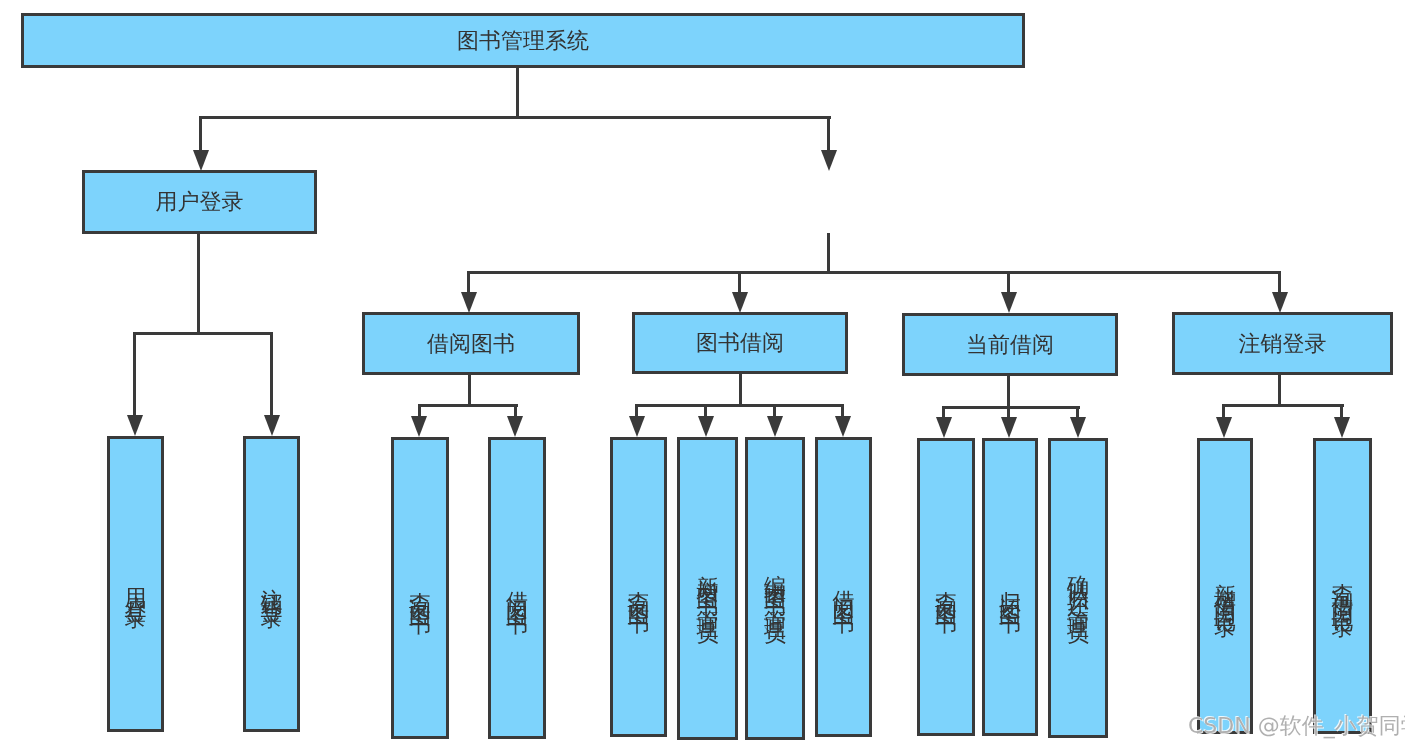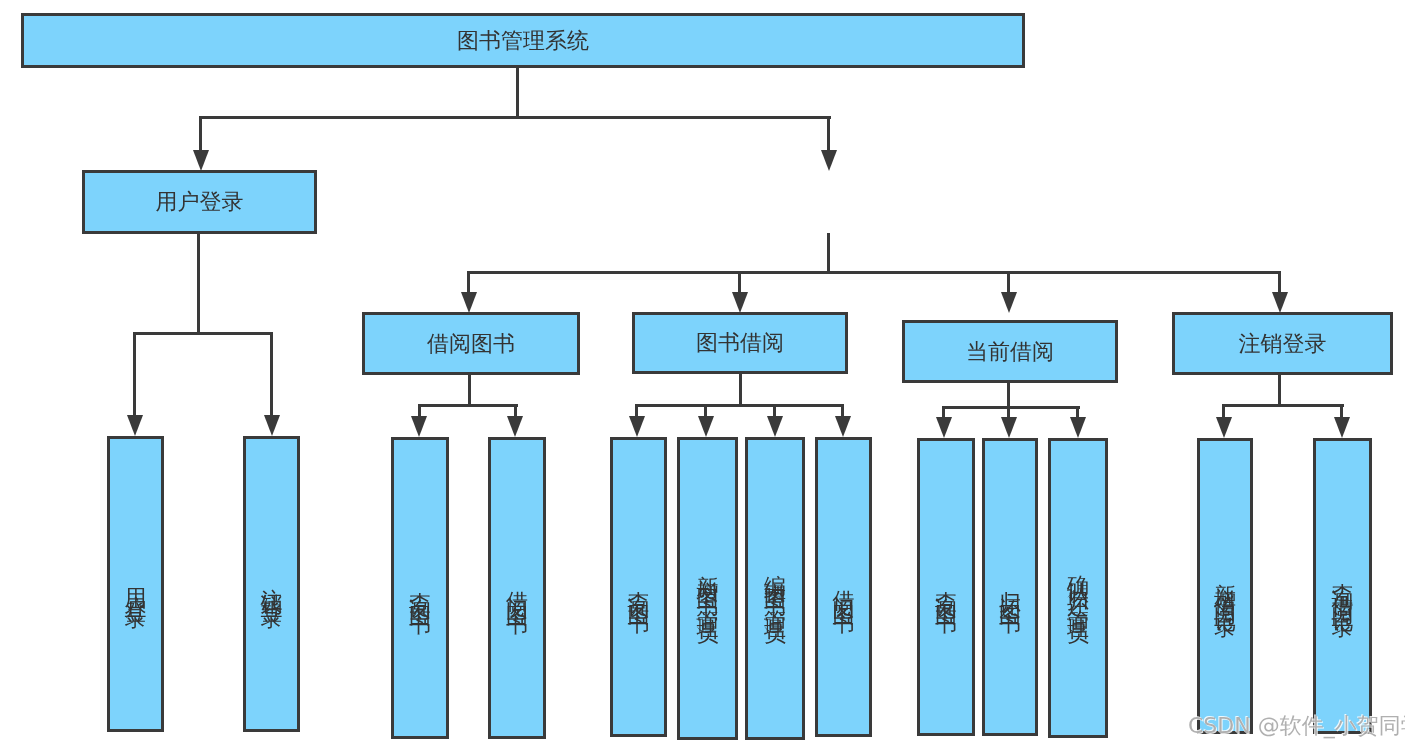--- a/index.html
+++ b/index.html
@@ -69,21 +69,21 @@
 
 
   <div class="box" style="left:362px; top:312px; width:218px; height:63px;">
     <span>借阅图书</span>
   </div>
 
   <div class="box" style="left:632px; top:312px; width:216px; height:62px;">
     <span>图书借阅</span>
   </div>
 
-  <div class="box" style="left:902px; top:320px; width:216px; height:63px;">
+  <div class="box" style="left:902px; top:313px; width:216px; height:63px;">
     <span>当前借阅</span>
   </div>
 
   <div class="box" style="left:1172px; top:312px; width:221px; height:63px;">
     <span>注销登录</span>
   </div>
 
   <div class="box vbox" style="left:107px; top:436px; width:57px; height:296px;">
     <span class="vtext">用户登录</span>
   </div>

